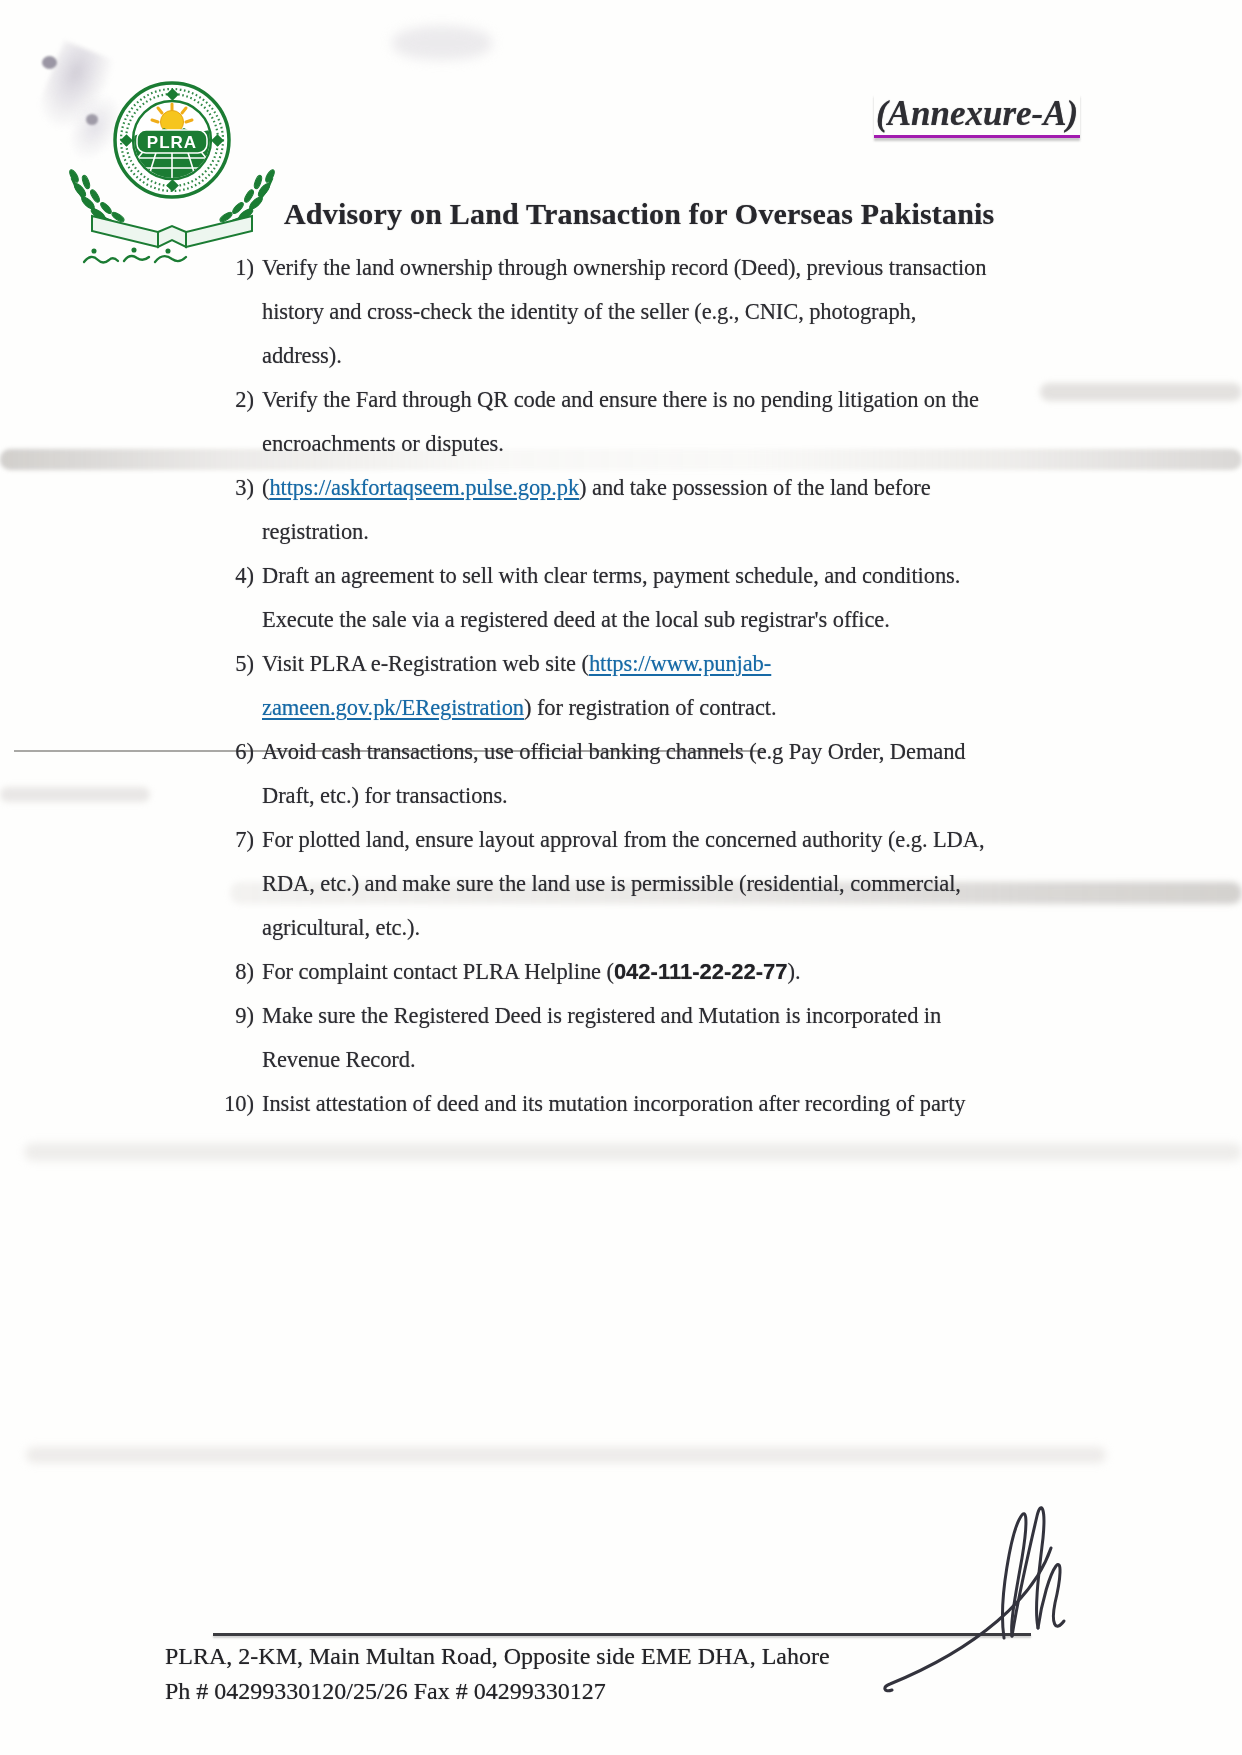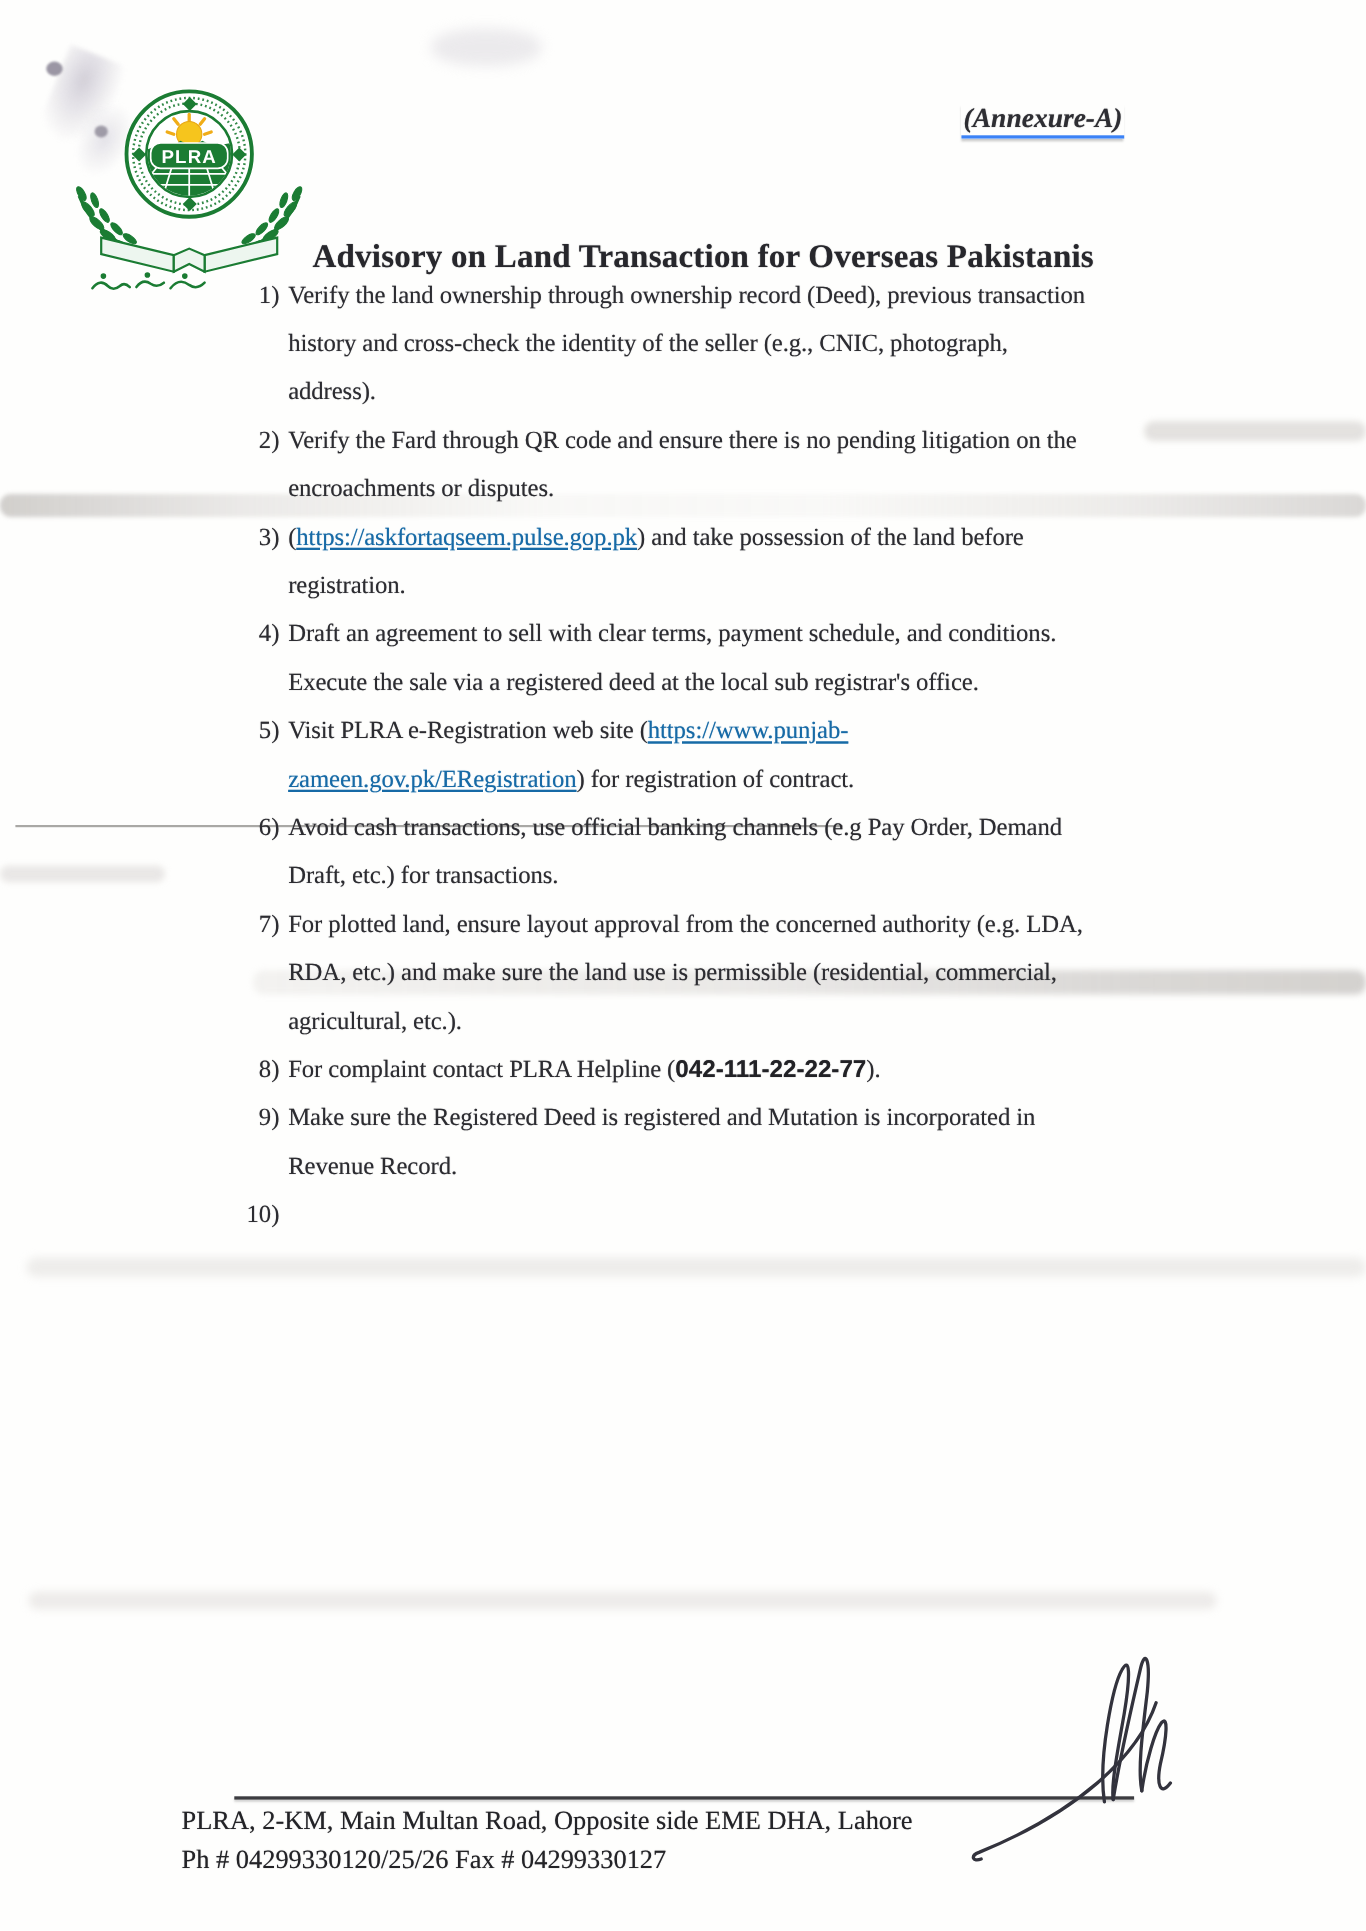--- a/index.html
+++ b/index.html
@@ -25,33 +25,32 @@
     background:linear-gradient(90deg, rgba(205,201,197,.22), rgba(196,192,188,.34) 45%, rgba(182,178,174,.5) 80%, rgba(176,172,168,.55));}
   .a-band1145{left:24px;top:1143px;width:1218px;height:18px;border-radius:9px;background:rgba(206,203,200,.32);filter:blur(4px);}
   .a-band1450{left:26px;top:1447px;width:1080px;height:16px;border-radius:8px;background:rgba(209,206,203,.38);filter:blur(4px);}
   .a-right390{left:1040px;top:383px;width:202px;height:18px;border-radius:9px;background:rgba(201,197,194,.5);filter:blur(3px);}
   .a-left790{left:0;top:787px;width:150px;height:15px;border-radius:8px;background:rgba(213,210,207,.5);filter:blur(3px);}
 
   
   .logo{position:absolute;left:58px;top:70px;width:220px;height:205px;z-index:2;}
   .annexure{
     position:absolute;left:874px;top:94px;z-index:2;
-    font-size:25px;font-weight:bold;font-style:italic;
+    font-size:35px;font-weight:bold;font-style:italic;
     color:#2e2e33;
-    border-bottom:3px solid #3b82f6;
+    border-bottom:3px solid #a21caf;
     box-shadow:0 3px 2px rgba(140,140,140,.45);
     padding:0 2px 1px 2px;
     text-shadow:0 0 1px rgba(46,46,51,.6);
   }
   .title{
     position:absolute;left:284px;top:197px;z-index:2;
     font-size:30px;font-weight:bold;letter-spacing:.2px;
     color:#27272c;white-space:nowrap;
     text-shadow:0 0 1px rgba(39,39,44,.65);
-    margin-top:20px;
   }
 
   
   .advisory{position:absolute;left:262px;top:246px;z-index:2;}
   .item{position:relative;}
   .item .num{
     position:absolute;left:-50px;width:42px;text-align:right;
     font-size:22.5px;line-height:44px;
     text-shadow:0 0 .8px rgba(44,44,49,.55);
   }
@@ -235,20 +234,21 @@
         <span class="num">8)</span>
         <div class="line"><span>For complaint contact PLRA Helpline (</span><b class="phone">042-111-22-22-77</b><span>).</span></div>
       </div>
       <div class="item">
         <span class="num">9)</span>
         <div class="line"><span>Make sure the Registered Deed is registered and Mutation is incorporated in</span></div>
         <div class="line"><span>Revenue Record.</span></div>
       </div>
       <div class="item">
         <span class="num">10)</span>
+        <div class="line"><span>Insist attestation of deed and its mutation incorporation after recording of party</span></div>
       </div>
     </div>
 
   <div class="signature">
     <svg viewBox="0 0 260 240" width="260" height="240">
       <g stroke="#33333d" stroke-width="3" fill="none" stroke-linecap="round" stroke-linejoin="round">
         <path d="M166 162 C 160 122, 174 56, 182 42 C 189 29, 190 46, 184 82 C 178 116, 172 146, 174 160"></path>
         <path d="M174 160 C 180 122, 192 70, 199 40 C 203 24, 208 31, 205 62 C 201 96, 196 132, 200 152"></path>
         <path d="M200 152 C 204 124, 212 98, 218 90 C 224 83, 223 102, 217 127 C 213 147, 217 157, 226 145"></path>
         <path d="M213 72 C 196 122, 140 172, 52 208 C 44 211, 46 217, 54 214"></path>

